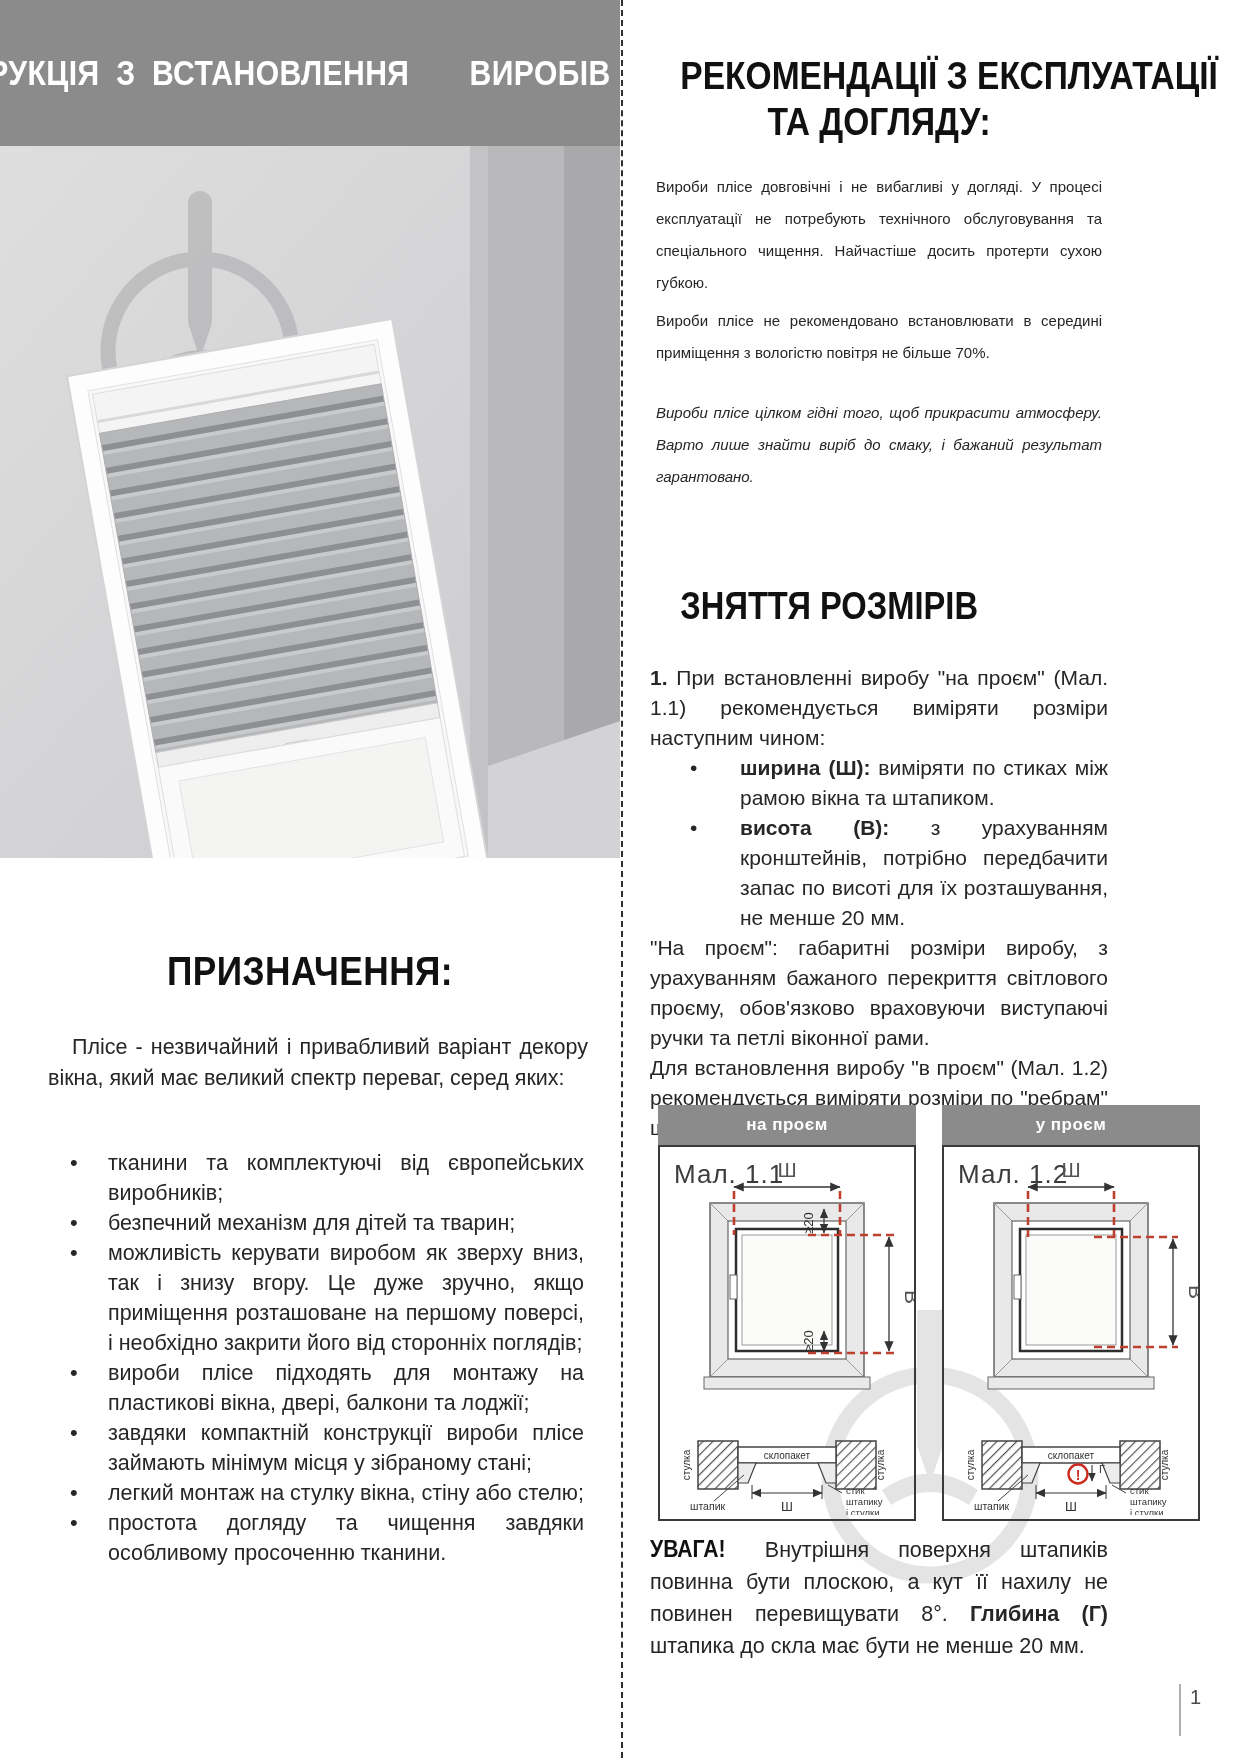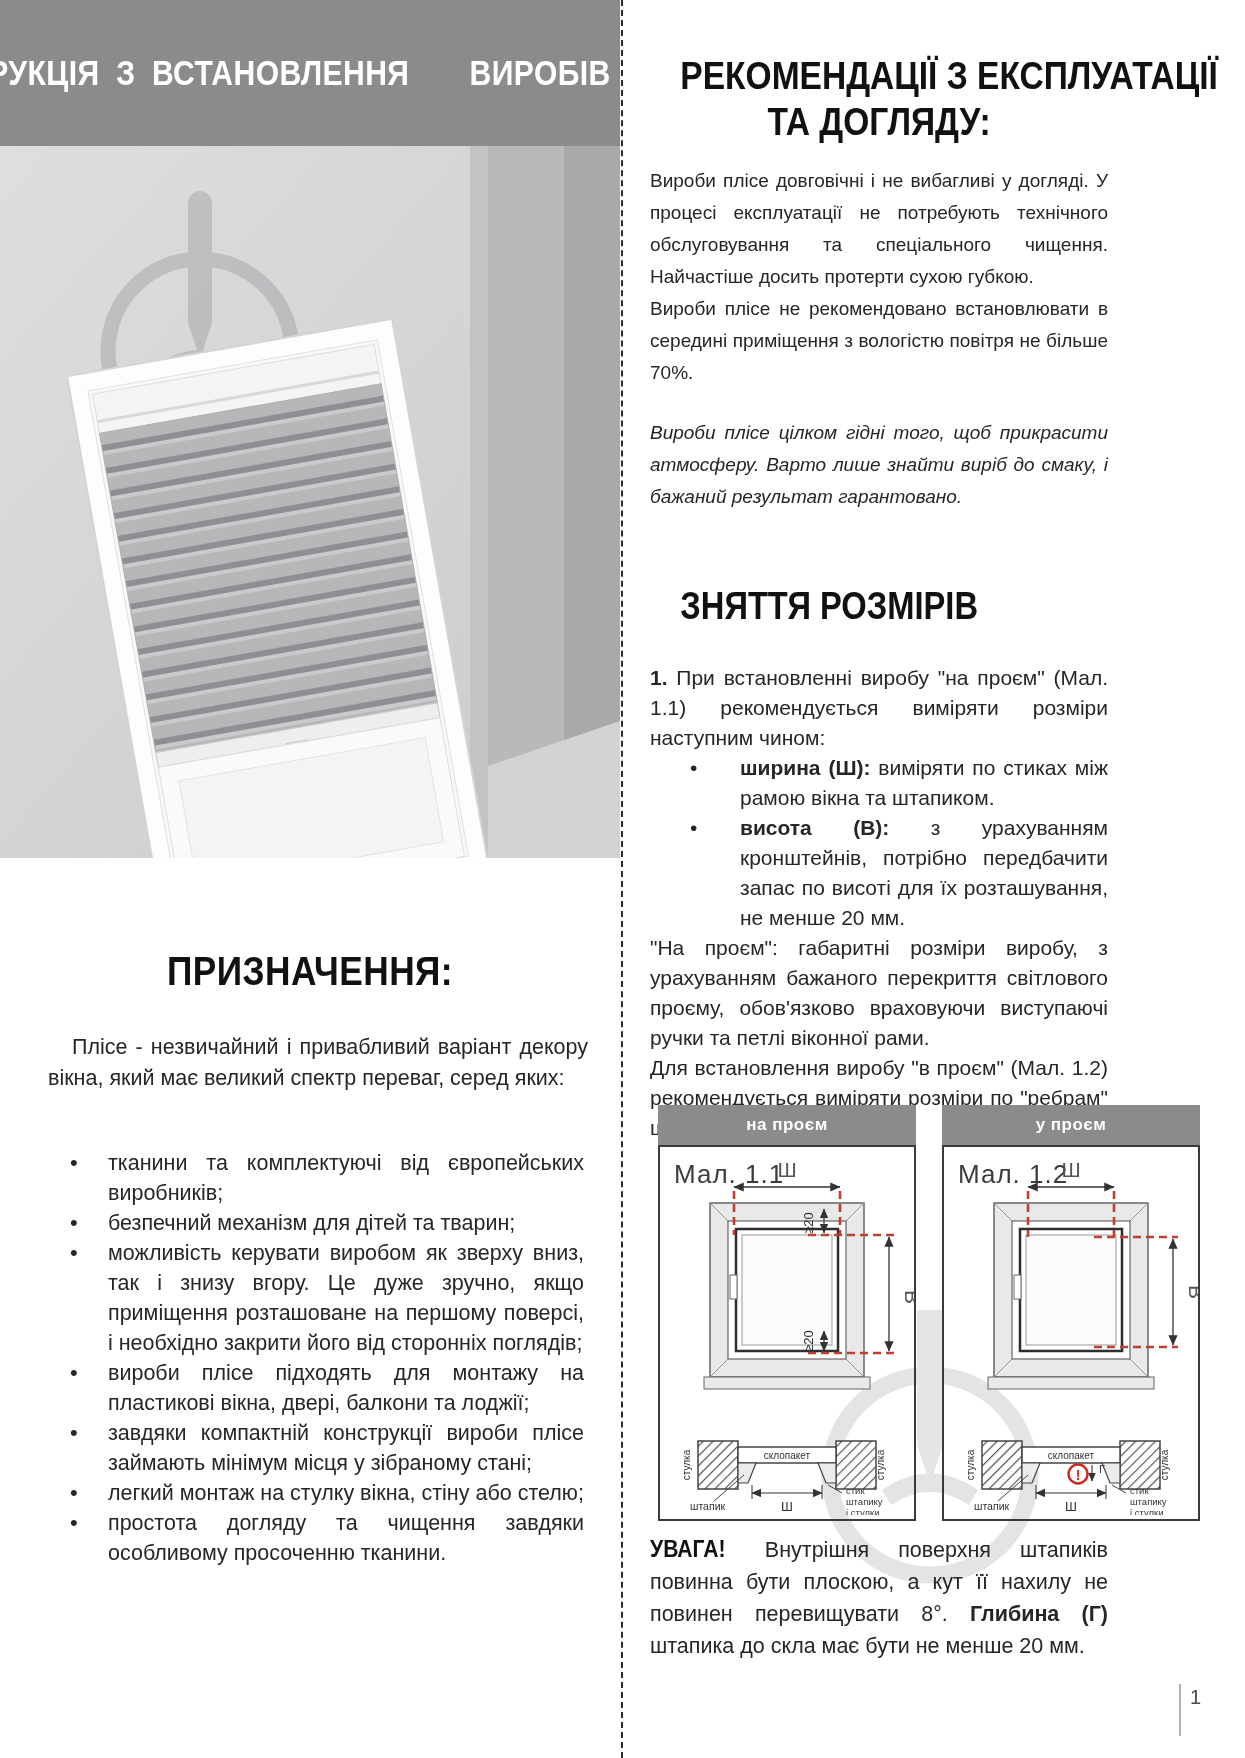--- a/index.html
+++ b/index.html
@@ -20,21 +20,21 @@
   .purpose-list li{position:relative;padding-left:38px;font-size:21.5px;line-height:30px;
                    text-align:justify;color:#262626;}
   .purpose-list li::before{content:"\2022";position:absolute;left:0;top:0;font-size:22px;}
   
   .divider{position:absolute;left:621px;top:0;height:1758px;width:0;border-left:2px dashed #2e2e2e;}
   
   .col-right{position:absolute;left:648px;top:15px;width:462px;height:1578px;}
   .r-h1{position:absolute;top:38px;left:0;right:0;margin:0;text-align:center;
         font-size:39px;line-height:46px;font-weight:700;color:#111;}
   .care{position:absolute;top:150px;left:2px;right:2px;}
-  .care p{margin:0;font-size:19px;line-height:32px;text-align:justify;color:#262626;}
+  .care p{margin:6px;font-size:15px;line-height:32px;text-align:justify;color:#262626;}
   .care p.ital{margin-top:28px;font-style:italic;}
   .m-title{position:absolute;top:570px;left:0;right:0;margin:0;
            font-size:38px;font-weight:700;color:#111;}
   .m-body{position:absolute;top:648px;left:2px;right:2px;font-size:21px;line-height:30px;
           text-align:justify;color:#262626;}
   .m-body p{margin:0;}
   .m-list{margin:0;padding:0;list-style:none;}
   .m-list li{position:relative;padding-left:90px;text-align:justify;}
   .m-list li::before{content:"\2022";position:absolute;left:40px;top:0;font-size:21px;}
   .bold{font-weight:700;}

